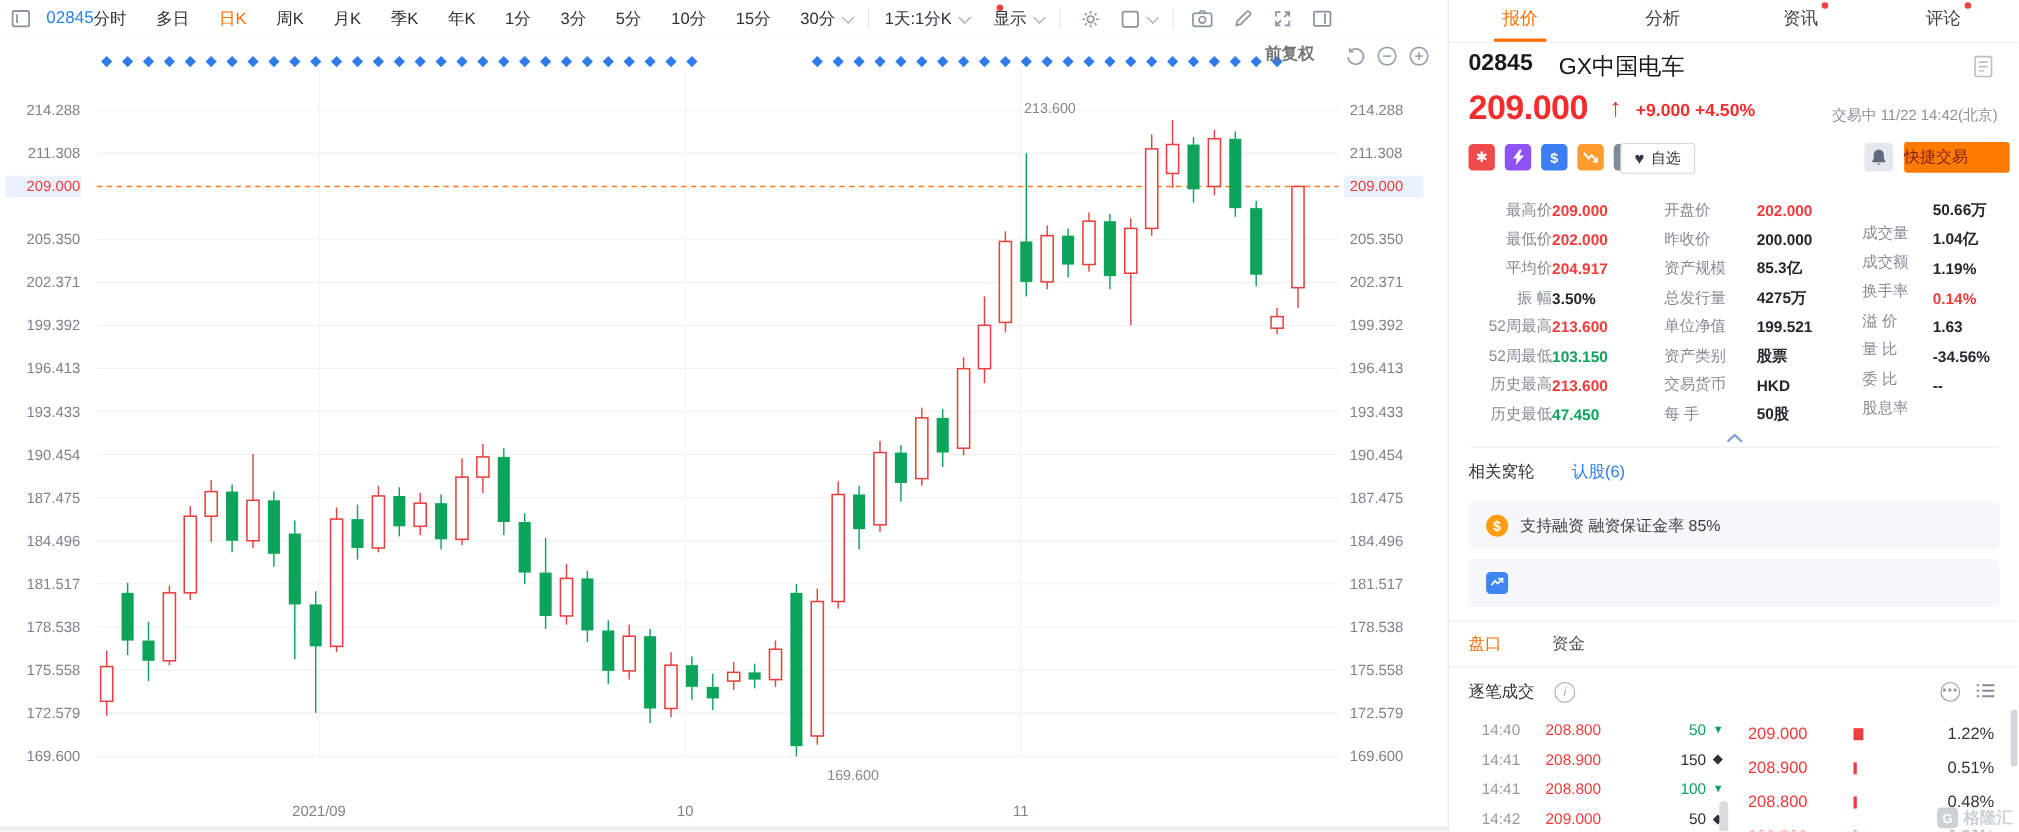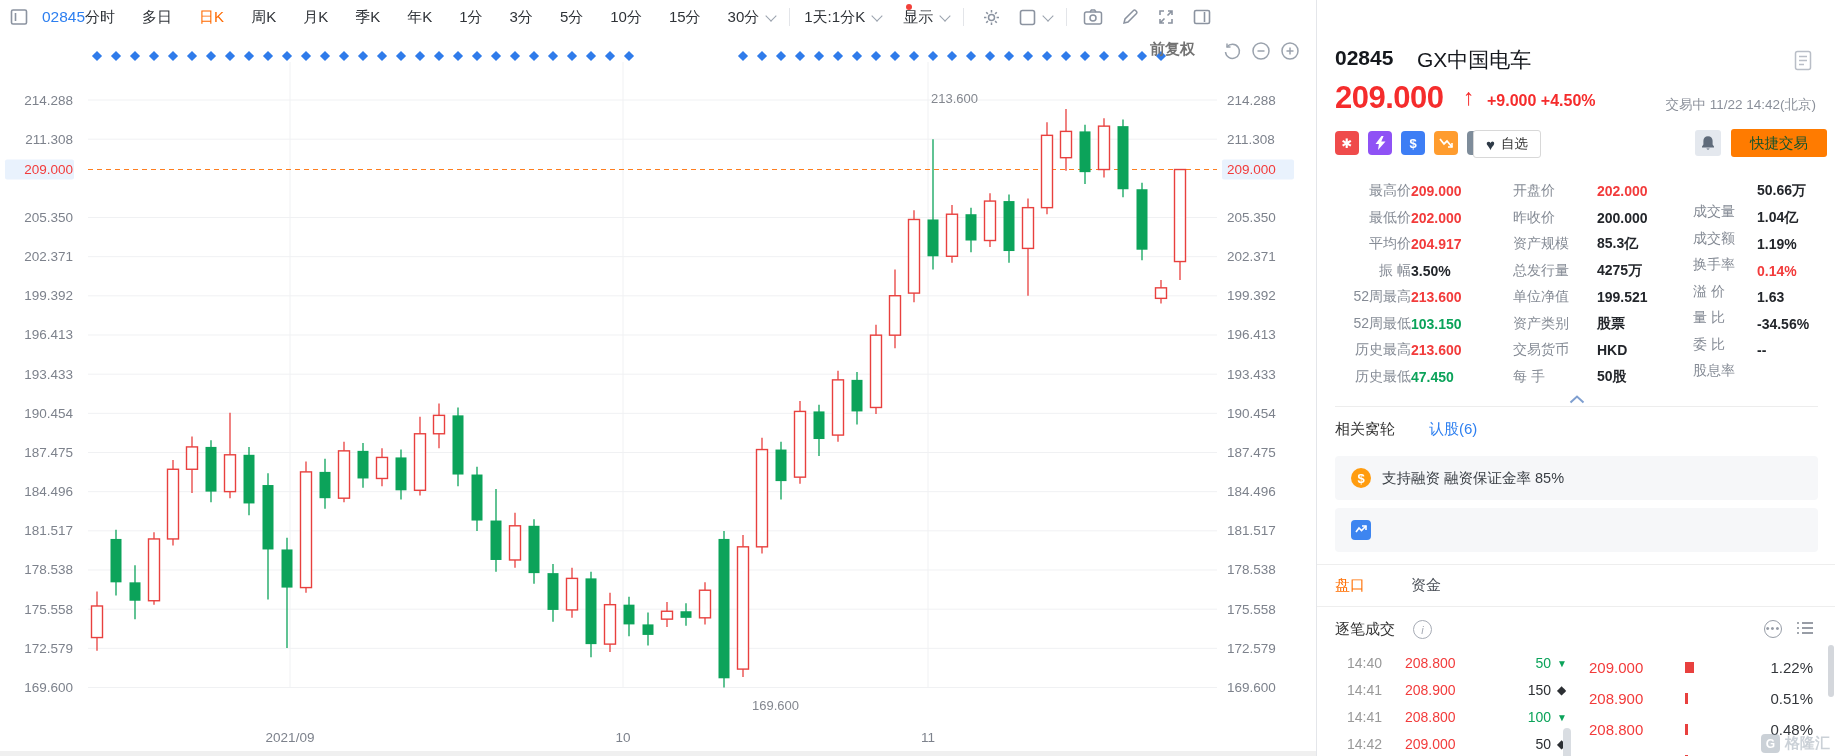--- a/index.html
+++ b/index.html
@@ -39,22 +39,22 @@
   .q-price{position:absolute;left:18px;top:80px;font-size:31px;font-weight:bold;color:#f52c2c;letter-spacing:-0.5px;}
   .q-arrow{position:absolute;left:146px;top:84px;font-size:23px;font-weight:bold;color:#f52c2c;}
   .q-chg{position:absolute;left:170px;top:92px;font-size:16px;font-weight:bold;color:#f52c2c;}
   .q-status{position:absolute;right:20px;top:96px;font-size:13.5px;color:#8b909a;}
   .badge{position:absolute;top:131px;width:24px;height:24px;border-radius:4px;color:#fff;display:flex;
          align-items:center;justify-content:center;font-size:13px;font-weight:bold;}
   .watch-btn{position:absolute;left:156px;top:130px;height:26px;border:1px solid #d8d8d8;border-radius:3px;
              display:flex;align-items:center;padding:0 12px;gap:6px;font-size:13.5px;color:#333;cursor:pointer;background:#fff;}
   .bell{position:absolute;left:378px;top:130px;width:26px;height:26px;background:#e4e8ee;border-radius:3px;
         display:flex;align-items:center;justify-content:center;cursor:pointer;}
-  .quick-trade{position:absolute;left:414px;top:129px;width:96px;height:28px;background:#ff7b00;color:#14532d;
-               font-size:14.5px;text-align:center;line-height:28px;border-radius:3px;cursor:pointer;}
+  .quick-trade{position:absolute;left:414px;top:129px;width:96px;height:28px;background:#ff7b00;color:#7f1d1d;
+               font-size:14.5px;line-height:28px;border-radius:3px;cursor:pointer;}
   .stat-col{position:absolute;top:178px;}
   #stats-col1{left:18px;text-align:right;} #stats-col2{left:196px;} #stats-col3{left:376px;}
   .srow{height:26.5px;display:flex;align-items:center;font-size:14px;}
   .slabel{color:#858b95;display:inline-block;}
   #stats-col1 .slabel{width:76px;} #stats-col2 .slabel{width:84px;} #stats-col3 .slabel{width:64px;margin-top:42px;}
   .sval{font-weight:bold;color:#23262b;}
   .c-r{color:#f23b3b;} .c-g{color:#0ba35a;} .c-d{color:#23262b;}
   .chevron{position:absolute;left:50%;top:390px;margin-left:-8px;cursor:pointer;}
   .div1{position:absolute;left:18px;right:18px;top:406px;height:1px;background:#ededed;}
   .warrants{position:absolute;left:18px;top:420px;font-size:15px;color:#333;}
@@ -405,20 +405,26 @@
     <span><svg width="20" height="20" viewBox="0 0 20 20" fill="none" stroke="#9aa2ad" stroke-width="1.5">
           <circle cx="10" cy="10" r="8"></circle>
           <line x1="6.5" y1="10" x2="13.5" y2="10"></line>
           <line x1="10" y1="6.5" x2="10" y2="13.5"></line>
         </svg></span>
   </span>
   <div class="bottom-strip"></div>
 </div>
 
 <div class="panel">
+  <div class="ptabs" id="panel-tabs">
+      <div class="ptab active"><span>报价</span></div>
+      <div class="ptab"><span>分析</span></div>
+      <div class="ptab"><span>资讯</span><span class="tab-dot"></span></div>
+      <div class="ptab"><span>评论</span><span class="tab-dot"></span></div>
+    </div>
 
   <span class="hdr-code">02845</span>
   <span class="hdr-name">GX中国电车</span>
   <span class="hdr-icon">
     <svg width="18" height="21" viewBox="0 0 18 21" fill="none" stroke="#b9bec7" stroke-width="1.5">
         <rect x="1.5" y="1.5" width="15" height="18" rx="2"></rect>
         <line x1="5" y1="6.5" x2="13" y2="6.5"></line>
         <line x1="5" y1="10.5" x2="13" y2="10.5"></line>
         <line x1="5" y1="14.5" x2="10" y2="14.5"></line>
       </svg>

